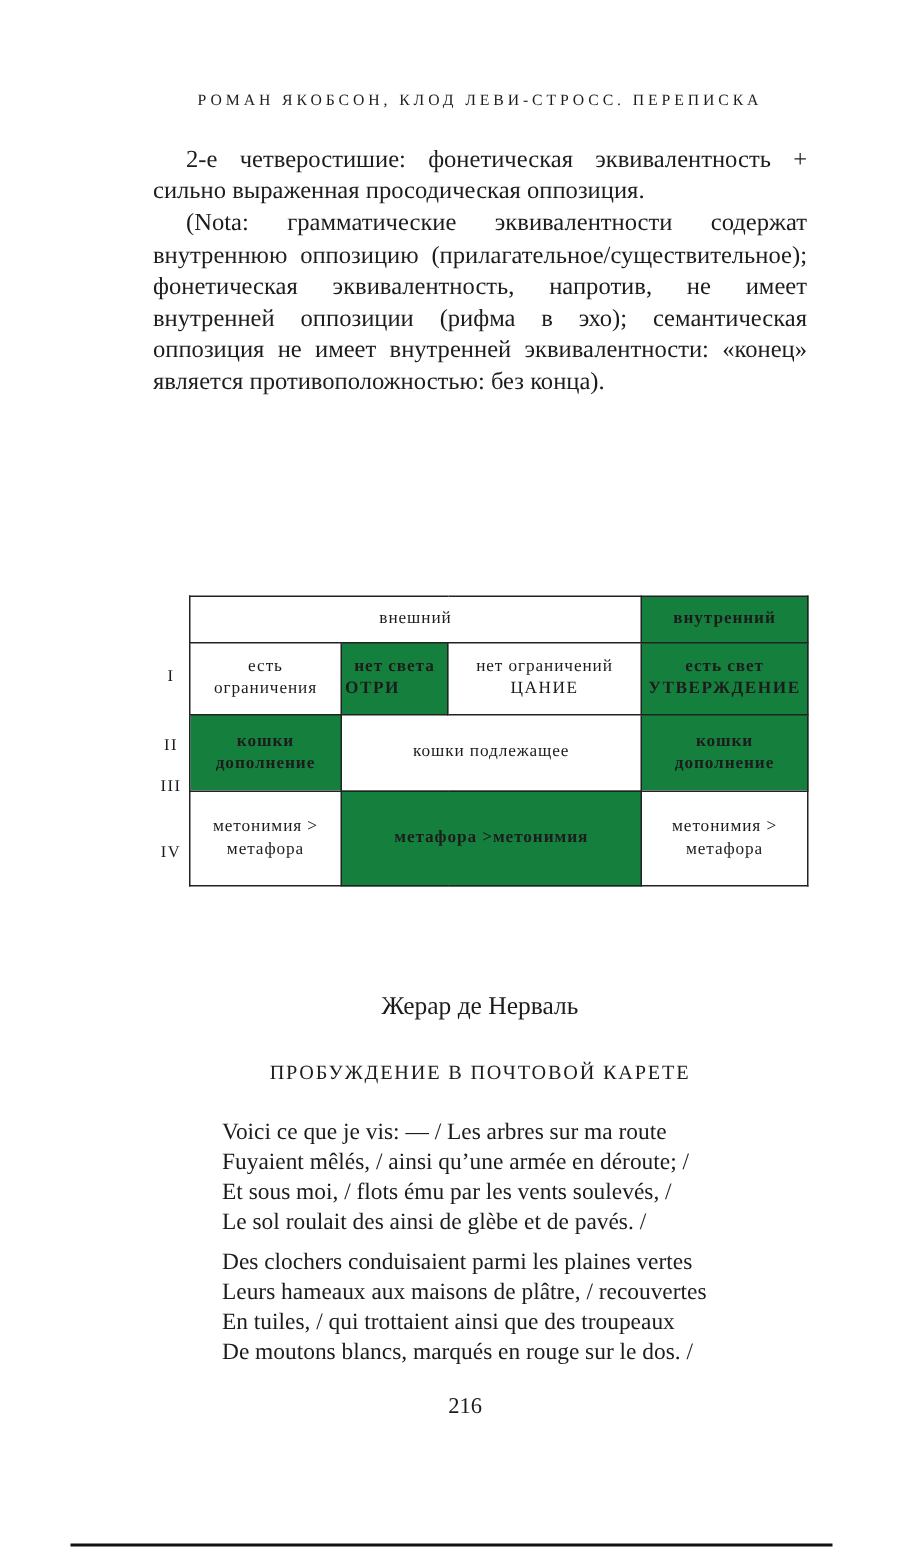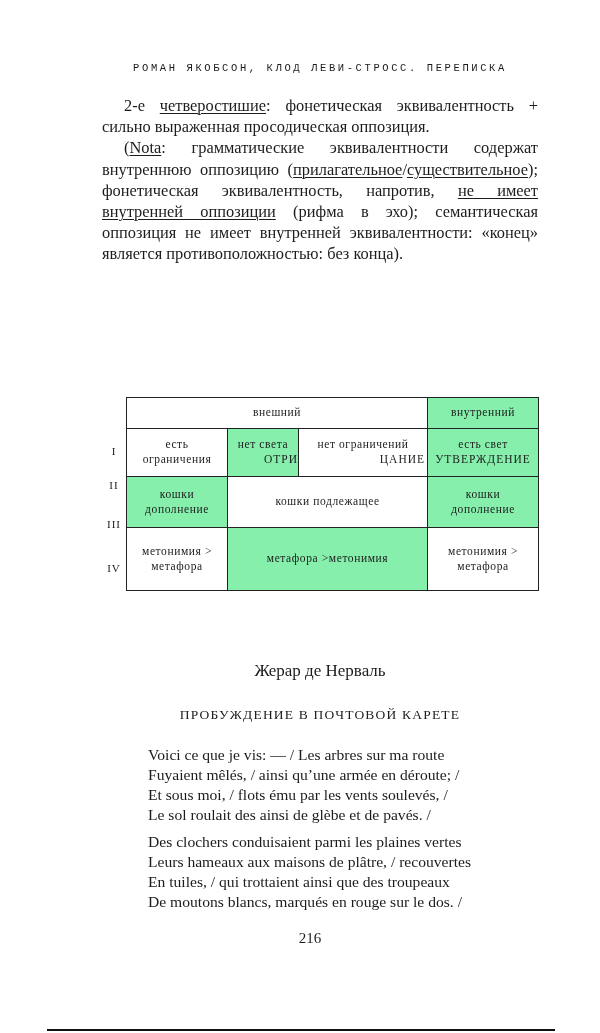--- a/index.html
+++ b/index.html
@@ -2,45 +2,45 @@
 <html><head>
 <meta charset="utf-8">
 <style>
   html, body { margin: 0; padding: 0; background: #ffffff; }
   body {
     width: 600px; height: 1033px; position: relative; overflow: hidden;
     font-family: "Liberation Serif", "DejaVu Serif", serif; color: #1c1c1c;
   }
   .running-head {
     position: absolute; top: 62px; left: 100px; width: 440px;
-    text-align: center; font-size: 10.5px; letter-spacing: 2.6px; font-family: Liberation Mono, monospace;
+    text-align: center; font-size: 10.5px; letter-spacing: 2.6px;
   }
   .body-text {
     position: absolute; top: 95px; left: 102px; width: 436px;
     font-size: 16.4px; line-height: 21.2px; text-align: justify;
     hyphens: manual;
   }
   .body-text p { margin: 0; text-indent: 22px; }
-  .u { text-decoration: underline; text-underline-offset: 2px; text-decoration-thickness: 1px; }
+  .u { text-underline-offset: 2px; text-decoration-thickness: 1px; }
 
   .chart-wrap { position: absolute; top: 397px; left: 102px; width: 436px; height: 194px; }
   .rowlabel {
     position: absolute; left: 0; width: 24px; text-align: center;
     font-size: 11px; letter-spacing: 1px;
   }
   table.scheme {
     position: absolute; left: 24px; top: 0; width: 412px; height: 194px;
     border-collapse: collapse; table-layout: fixed;
     font-size: 11.5px; line-height: 15px; letter-spacing: 0.6px;
   }
   table.scheme td {
     border: 1.3px solid #222; text-align: center; vertical-align: middle;
     padding: 0 2px; background: #ffffff; white-space: nowrap; overflow: visible;
   }
-  table.scheme td.g { background: #86efac; }
+  table.scheme td.g { background: #15803d; font-weight: bold; }
   .caps { letter-spacing: 1px; }
 
   .poem-author {
     position: absolute; top: 661px; left: 0; width: 640px; text-align: center;
     font-size: 17px;
   }
   .poem-title {
     position: absolute; top: 707px; left: 0; width: 640px; text-align: center;
     font-size: 13.5px; letter-spacing: 1.2px;
   }
@@ -62,21 +62,21 @@
 
 <div class="running-head">РОМАН ЯКОБСОН, КЛОД ЛЕВИ-СТРОСС. ПЕРЕПИСКА</div>
 
 <div class="body-text">
   <p><span>2-е </span><span class="u">четверостишие</span><span>: фонетическая эквивалент­ность + сильно выраженная просодическая оппо­зиция.</span></p>
   <p><span>(</span><span class="u">Nota</span><span>: грамматические эквивалентности содер­жат внутреннюю оппозицию (</span><span class="u">прилагательное</span><span>/</span><span class="u">су­ществительное</span><span>); фонетическая эквивалентность, напротив, </span><span class="u">не имеет внутренней оппозиции</span><span> (риф­ма в эхо); семантическая оппозиция не имеет вну­тренней эквивалентности: «конец» является про­тивоположностью: без конца).</span></p>
 </div>
 
 <div class="chart-wrap">
   <div class="rowlabel" style="top:48px">I</div>
-  <div class="rowlabel" style="top:82px">II</div>
+  <div class="rowlabel" style="top:94px">II</div>
   <div class="rowlabel" style="top:121px">III</div>
   <div class="rowlabel" style="top:165px">IV</div>
 
   <table class="scheme">
     <colgroup>
       <col style="width:101px">
         <col style="width:71px">
         <col style="width:129px">
         <col style="width:111px">
     </colgroup>
@@ -85,25 +85,25 @@
       <td colspan="3">внешний</td>
       <td class="g">внутренний</td>
     </tr>
     <tr style="height:40px">
       <td>
             <div>есть</div>
             <div>ограничения</div>
           </td>
       <td class="g">
             <div>нет света</div>
-            <div class="caps" style="text-align:right;margin-right:-2px">ОТРИ</div>
+            <div class="caps" style="text-align:left;margin-right:-2px">ОТРИ</div>
           </td>
       <td>
             <div>нет ограничений</div>
-            <div class="caps" style="text-align:right">ЦАНИЕ</div>
+            <div class="caps" style="text-align:center">ЦАНИЕ</div>
           </td>
       <td class="g">
             <div>есть свет</div>
             <div class="caps">УТВЕРЖДЕНИЕ</div>
           </td>
     </tr>
     <tr style="height:43px">
       <td class="g">
             <div>кошки</div>
             <div>дополнение</div>

